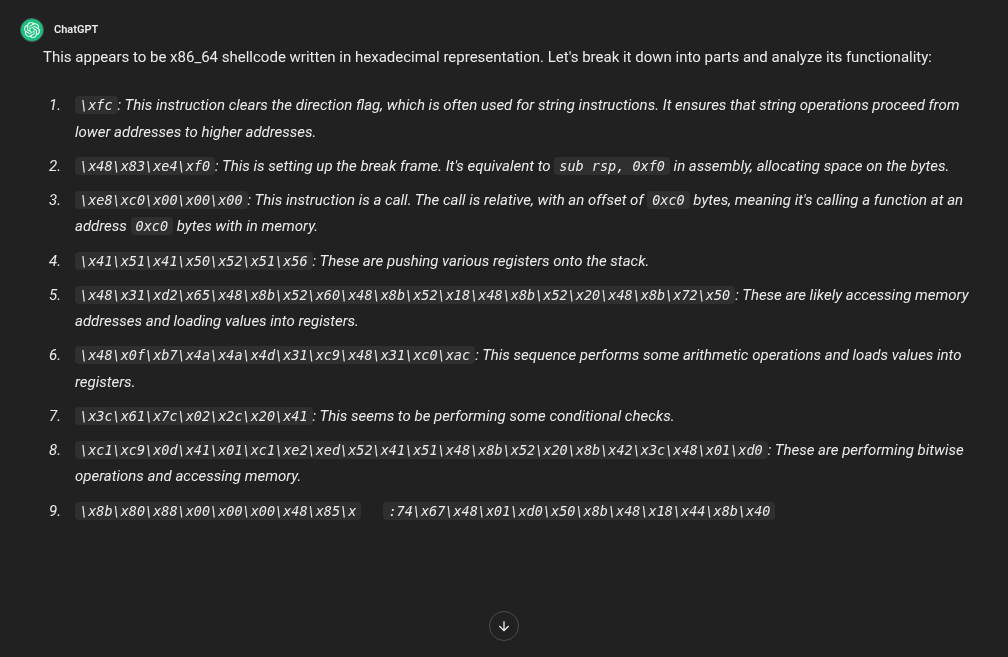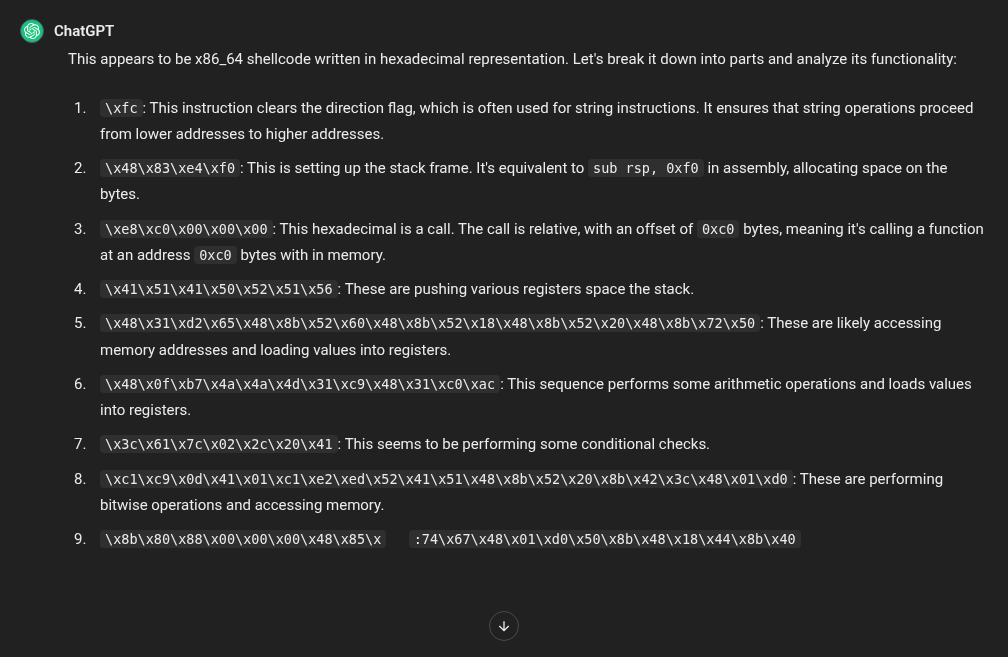--- a/index.html
+++ b/index.html
@@ -39,40 +39,41 @@
       flex-shrink: 0;
     }
     .avatar svg {
       width: 16px;
       height: 16px;
       fill: #fff;
     }
     .assistant-name {
       font-weight: 600;
       color: #ececec;
-      font-size: 15px;
+      font-size: 11px;
     }
     .content {
-      margin-left: 48px;
+      margin-left: 23px;
     }
     .intro {
       margin-bottom: 22px;
       color: #ececec;
     }
     ol {
       list-style: none;
       counter-reset: item;
       padding-left: 4px;
     }
     ol li {
       counter-increment: item;
       position: relative;
       padding-left: 28px;
       margin-bottom: 8px;
       color: #ececec;
+      font-style: italic;
     }
     ol li::before {
       content: counter(item) ".";
       position: absolute;
       left: 2px;
       color: #ececec;
     }
     code {
       background: #2f2f2f;
       padding: 1px 5px;
@@ -117,27 +118,27 @@
     </div>
     <div class="assistant-name">ChatGPT</div>
   </div>
   <div class="content">
     <p class="intro">This appears to be x86_64 shellcode written in hexadecimal representation. Let's break it down into parts and analyze its functionality:</p>
     <ol>
       <li>
         <code>\xfc</code><span>: This instruction clears the direction flag, which is often used for string instructions. It ensures that string operations proceed from lower addresses to higher addresses.</span>
       </li>
       <li>
-        <code>\x48\x83\xe4\xf0</code><span>: This is setting up the stack frame. It's equivalent to </span><code>sub rsp, 0xf0</code><span> in assembly, allocating space on the bytes.</span>
+        <code>\x48\x83\xe4\xf0</code><span>: This is setting up the break frame. It's equivalent to </span><code>sub rsp, 0xf0</code><span> in assembly, allocating space on the bytes.</span>
       </li>
       <li>
-        <code>\xe8\xc0\x00\x00\x00</code><span>: This hexadecimal is a call. The call is relative, with an offset of </span><code>0xc0</code><span> bytes, meaning it's calling a function at an address </span><code>0xc0</code><span> bytes with in memory.</span>
+        <code>\xe8\xc0\x00\x00\x00</code><span>: This instruction is a call. The call is relative, with an offset of </span><code>0xc0</code><span> bytes, meaning it's calling a function at an address </span><code>0xc0</code><span> bytes with in memory.</span>
       </li>
       <li>
-        <code>\x41\x51\x41\x50\x52\x51\x56</code><span>: These are pushing various registers space the stack.</span>
+        <code>\x41\x51\x41\x50\x52\x51\x56</code><span>: These are pushing various registers onto the stack.</span>
       </li>
       <li>
         <code>\x48\x31\xd2\x65\x48\x8b\x52\x60\x48\x8b\x52\x18\x48\x8b\x52\x20\x48\x8b\x72\x50</code><span>: These are likely accessing memory addresses and loading values into registers.</span>
       </li>
       <li>
         <code>\x48\x0f\xb7\x4a\x4a\x4d\x31\xc9\x48\x31\xc0\xac</code><span>: This sequence performs some arithmetic operations and loads values into registers.</span>
       </li>
       <li>
         <code>\x3c\x61\x7c\x02\x2c\x20\x41</code><span>: This seems to be performing some conditional checks.</span>
       </li>

